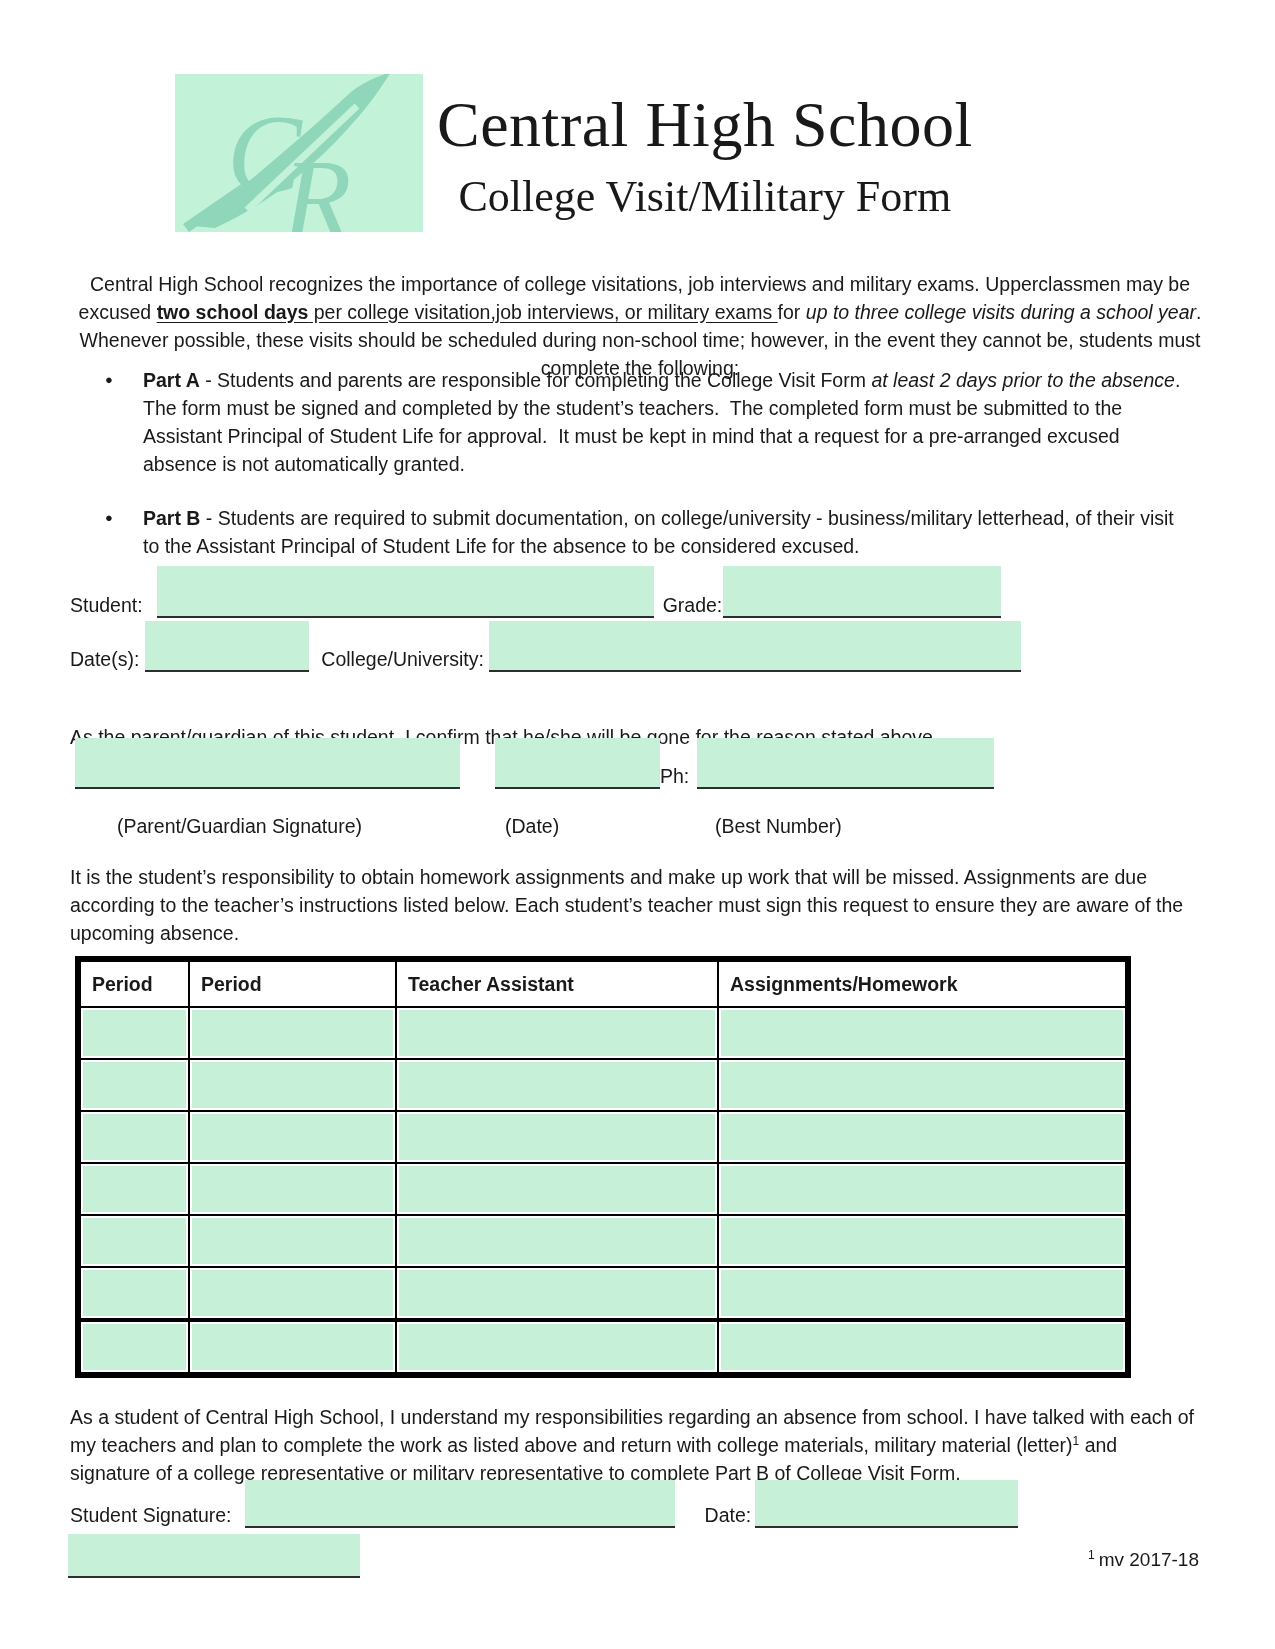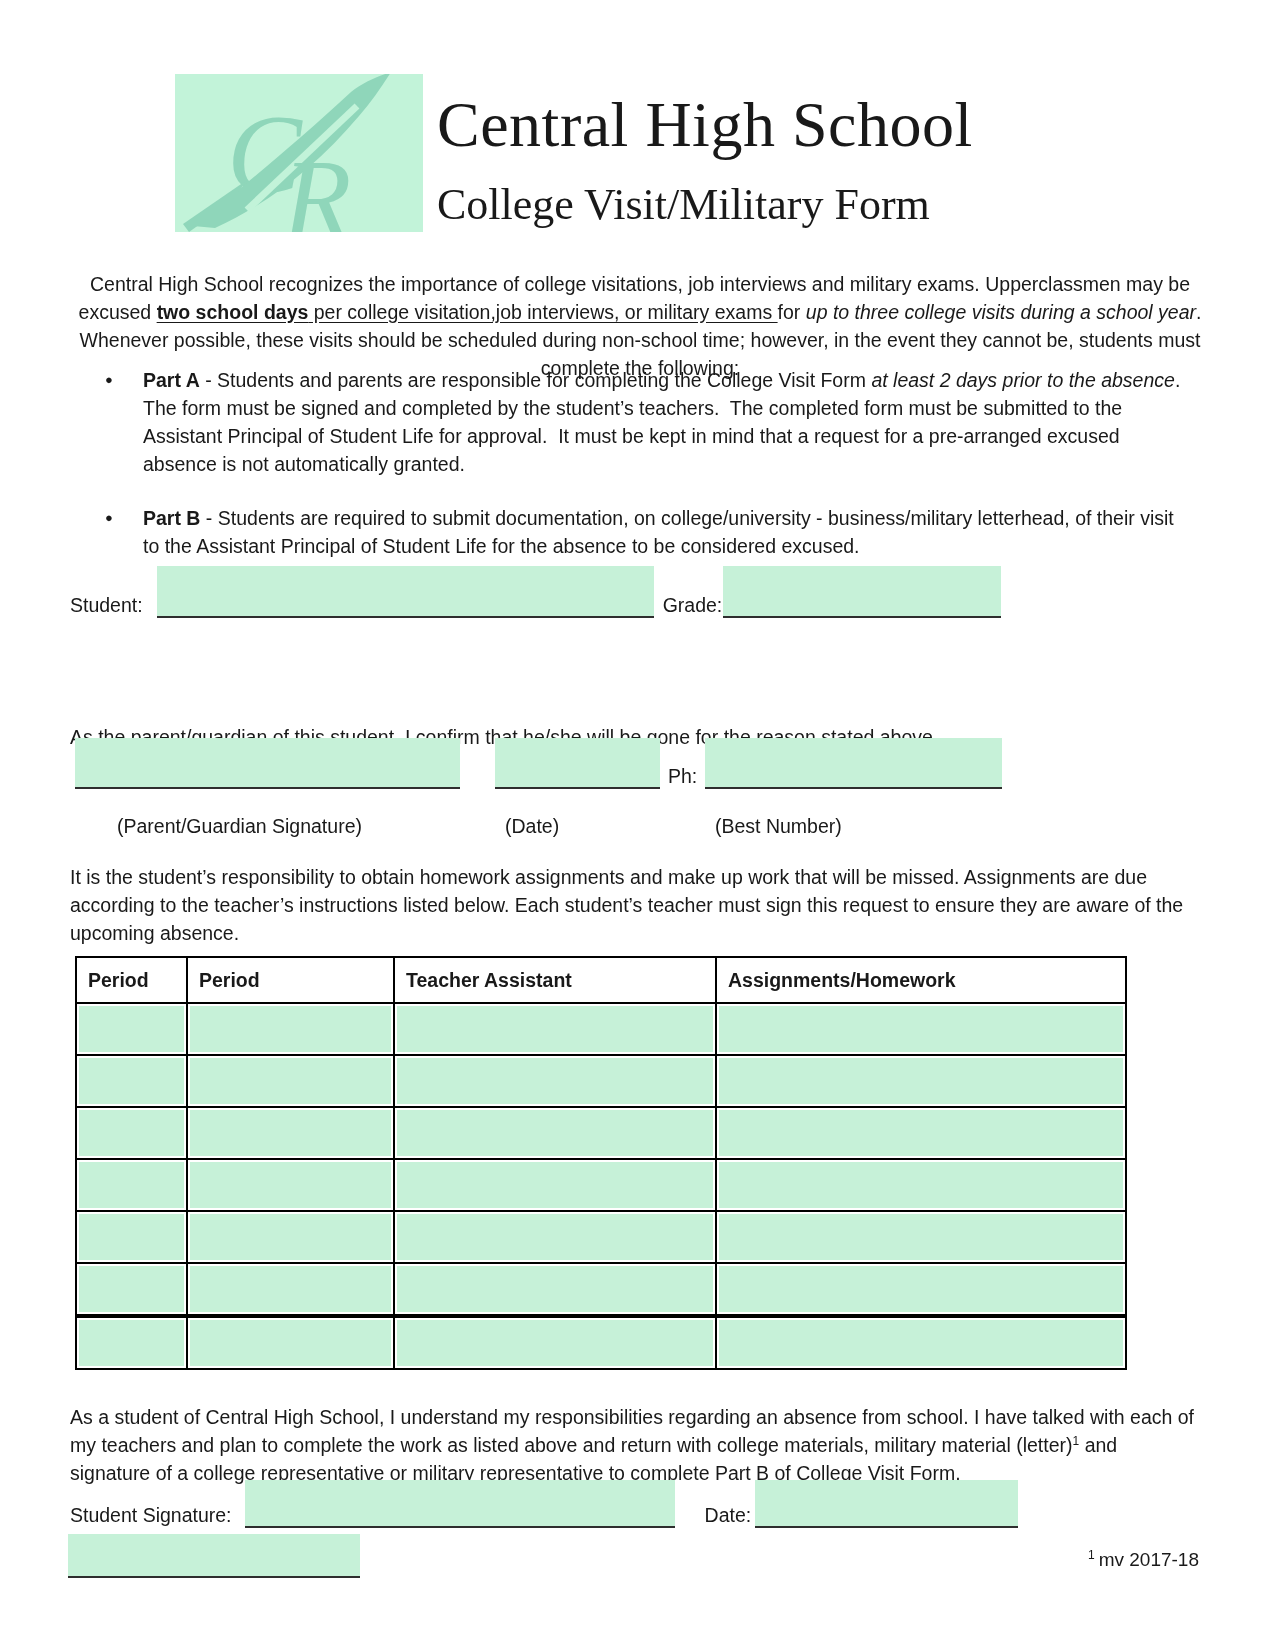--- a/index.html
+++ b/index.html
@@ -6,21 +6,21 @@
   .page{
     position:relative;width:1275px;height:1649px;margin:0 auto;background:#ffffff;
     font-family:"Liberation Sans",sans-serif;font-size:19.5px;line-height:28px;color:#191919;
     overflow:hidden;
   }
   
   .logo{position:absolute;left:175px;top:74px;width:248px;height:158px;}
   .logo svg{display:block;width:100%;height:100%;}
   .titles{position:absolute;left:437px;top:92px;}
   .title{font-family:"Liberation Serif",serif;font-size:64px;line-height:66px;letter-spacing:.5px;}
-  .subtitle{font-family:"Liberation Serif",serif;font-size:44px;line-height:54px;margin-top:20px;}
+  .subtitle{font-family:"Liberation Serif",serif;font-size:44px;line-height:54px;margin-top:12px;text-align:center;}
   
   .para{position:absolute;white-space:pre-wrap;}
   .intro{left:70px;top:250px;width:1140px;text-align:center;}
   .bullets{position:absolute;left:70px;top:366px;width:1112px;}
   .bullet-item{display:flex;margin-bottom:26px;}
   .dot{width:38px;margin-left:35px;flex:none;font-size:13px;line-height:28px;}
   .bullet-text{flex:1;white-space:pre-wrap;}
   .homework{left:70px;top:843px;width:1140px;}
   .closing{left:70px;top:1383px;width:1128px;}
   .sg-b{font-weight:bold;}
@@ -38,35 +38,35 @@
   .b-grade{width:278px;margin-left:1px;}
   .row-dates{top:621px;height:51px;}
   .row-dates .blank{height:51px;}
   .b-dates{width:164px;margin-left:6px;}
   .lbl-college{margin-left:12px;}
   .b-college{width:532px;margin-left:5px;}
   .row-parent{top:738px;height:51px;}
   .row-parent .blank{height:51px;}
   .b-psig{width:385px;margin-left:5px;}
   .b-pdate{width:165px;margin-left:35px;}
-  .lbl-ph{margin-left:8px;}
+  .lbl-ph{margin-left:0;}
   .b-phone{width:297px;margin-left:8px;}
   .captions{position:absolute;left:0;top:812px;width:1185px;height:28px;}
   .captions span{position:absolute;white-space:pre;}
   .cap-psig{left:117px;}
   .cap-date{left:505px;}
   .cap-best{left:715px;}
   .row-sig{top:1478px;height:50px;}
   .row-sig .blank{height:48px;}
   .b-ssig{width:430px;margin-left:13px;}
   .lbl-sdate{margin-left:30px;}
   .b-sdate{width:263px;margin-left:4px;}
   .extra-blank{position:absolute;left:68px;top:1534px;width:292px;height:44px;}
   
-  .hw-table{position:absolute;left:75px;top:956px;border-collapse:collapse;border:2px solid #000000;table-layout:fixed;}
+  .hw-table{position:absolute;left:75px;top:956px;border-collapse:collapse;border:6px solid #000000;table-layout:fixed;}
   .hw-table col.c1{width:111px;} .hw-table col.c2{width:207px;}
   .hw-table col.c3{width:322px;} .hw-table col.c4{width:410px;}
   .hw-table th{height:44px;border:2px solid #000;background:#fff;font-weight:bold;
     text-align:left;padding:0 4px 0 11px;font-size:19.5px;}
   .hw-table td{height:46px;border:2px solid #000;padding:2px;}
   .hw-table td .hl{width:100%;height:100%;background:var(--highlight,#c6f1d8);}
   .hw-table tr.thick-top td{border-top:4px solid #000;}
   
   .footer{position:absolute;top:1546px;right:76px;font-size:19px;}
   .footer .fsup{font-size:12px;vertical-align:super;line-height:0;margin-right:4px;}
@@ -104,20 +104,26 @@
     </div>
   </div>
 
   <div class="row row-student">
     <span class="lbl">Student:</span>
     <div class="blank b-student"></div>
     <span class="lbl lbl-grade">Grade:</span>
     <div class="blank b-grade"></div>
   </div>
 
+  <div class="row row-dates">
+    <span class="lbl">Date(s):</span>
+    <div class="blank b-dates"></div>
+    <span class="lbl lbl-college">College/University:</span>
+    <div class="blank b-college"></div>
+  </div>
 
   <p class="para" style="left:70px;top:703px;width:1140px;">As the parent/guardian of this student, I confirm that he/she will be gone for the reason stated above.</p>
 
   <div class="row row-parent">
     <div class="blank b-psig"></div>
     <div class="blank b-pdate"></div>
     <span class="lbl lbl-ph">Ph:</span>
     <div class="blank b-phone"></div>
   </div>
   <div class="captions">

